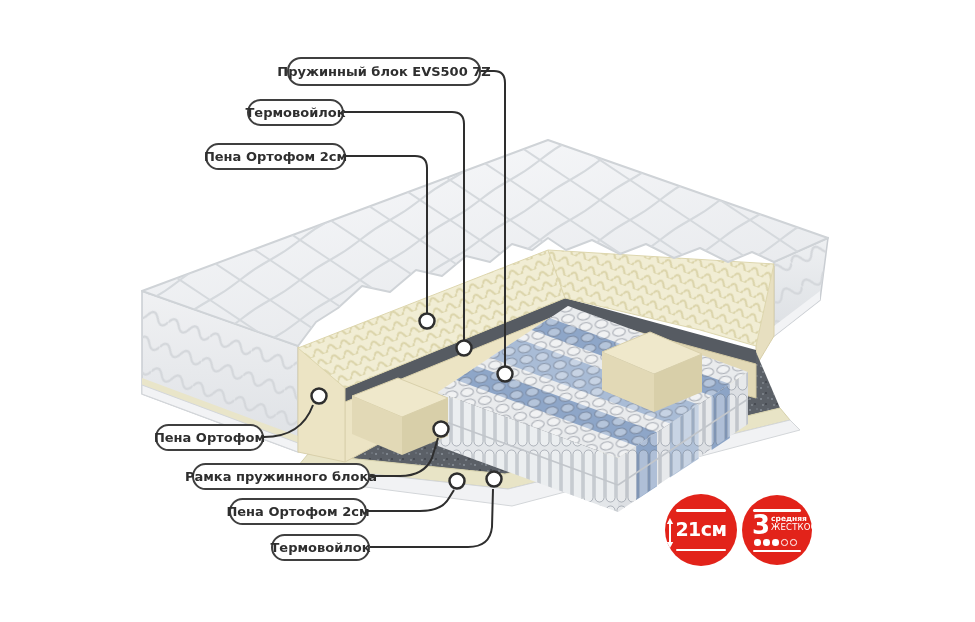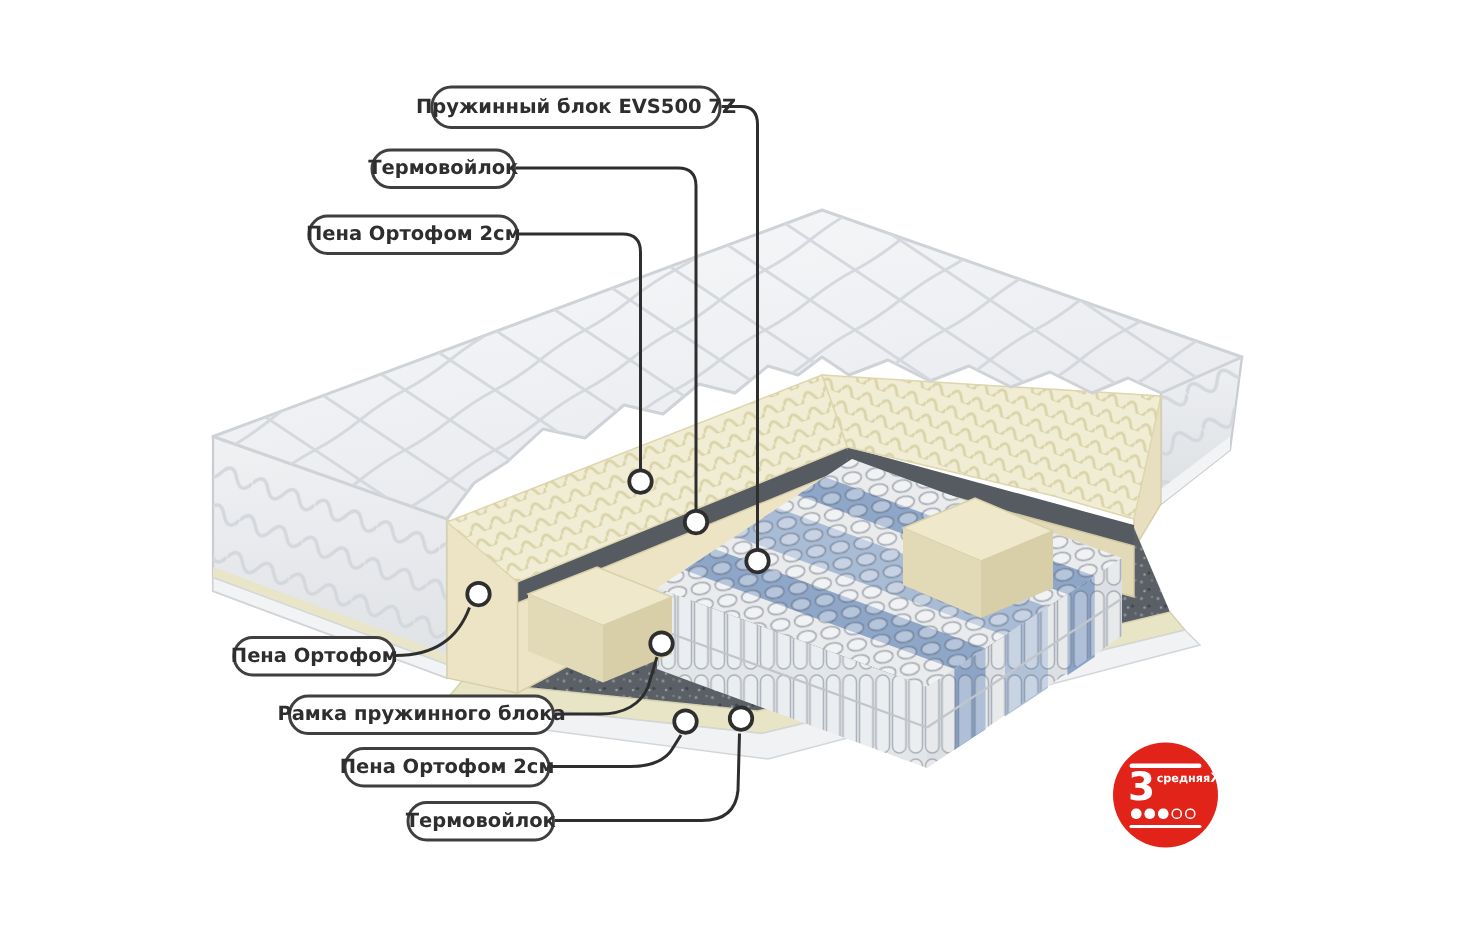--- a/index.html
+++ b/index.html
@@ -13,23 +13,23 @@
   .badge{position:absolute;border-radius:50%;background:#e2231a;color:#ffffff;z-index:5;}
   .badge .hline{position:absolute;left:11px;right:11px;height:2.5px;background:#ffffff;border-radius:2px;}
   .b1{left:665px;top:494px;width:72px;height:72px;}
   .b1 .hline.top{top:15px;} .b1 .hline.bot{bottom:15px;}
   .b1 .row{position:absolute;left:0;right:0;top:24px;display:flex;align-items:center;justify-content:center;gap:2px;}
   .b1 .val{font-size:19px;font-weight:bold;letter-spacing:-0.5px;}
   .b2{left:742px;top:495px;width:70px;height:70px;}
   .b2 .hline.top{top:14px;} .b2 .hline.bot{bottom:13px;}
   .b2 .main{position:absolute;left:10px;top:19px;display:flex;align-items:flex-start;}
   .b2 .num{font-size:26px;font-weight:bold;line-height:22px;}
-  .b2 .words{display:flex;flex-direction:row;margin-left:1px;margin-top:1px;}
+  .b2 .words{display:flex;flex-direction:column;margin-left:1px;margin-top:1px;}
   .b2 .w1{font-size:7.5px;line-height:8px;font-weight:bold;}
-  .b2 .w2{font-size:8.5px;line-height:9px;font-weight:bold;text-transform:uppercase;letter-spacing:.2px;}
+  .b2 .w2{font-size:8.5px;line-height:9px;font-weight:normal;text-transform:uppercase;letter-spacing:.2px;}
   .b2 .dots{position:absolute;left:12px;top:44px;display:flex;gap:2.5px;}
   .b2 .dot{width:6.5px;height:6.5px;border-radius:50%;box-sizing:border-box;}
   .b2 .dot.f{background:#ffffff;}
   .b2 .dot.e{border:1.4px solid #ffffff;background:transparent;}
 </style>
 </head>
 <body>
 
 <div class="stage">
 
@@ -181,20 +181,32 @@
   </svg>
 
   <div class="callout" style="left:287px;top:57px;width:194px;height:29px;">Пружинный блок EVS500 7Z</div>
   <div class="callout" style="left:247px;top:99px;width:97px;">Термовойлок</div>
   <div class="callout" style="left:205px;top:143px;width:141px;">Пена Ортофом 2см</div>
   <div class="callout" style="left:192px;top:463px;width:178px;">Рамка пружинного блока</div>
   <div class="callout" style="left:155px;top:424px;width:109px;">Пена Ортофом</div>
   <div class="callout" style="left:229px;top:498px;width:138px;">Пена Ортофом 2см</div>
   <div class="callout" style="left:271px;top:534px;width:99px;">Термовойлок</div>
 
+  <div class="badge b1">
+    <div class="hline top"></div>
+    <div class="row">
+      <svg width="10" height="30" viewBox="0 0 10 30">
+        <line x1="5" y1="3" x2="5" y2="27" stroke="#ffffff" stroke-width="2"></line>
+        <polygon points="5,0 1.8,6 8.2,6" fill="#ffffff"></polygon>
+        <polygon points="5,30 1.8,24 8.2,24" fill="#ffffff"></polygon>
+      </svg>
+      <span class="val">21см</span>
+    </div>
+    <div class="hline bot"></div>
+  </div>
 
   <div class="badge b2">
     <div class="hline top"></div>
     <div class="main">
       <span class="num">3</span>
       <span class="words">
         <span class="w1">средняя</span>
         <span class="w2">жесткость</span>
       </span>
     </div>

